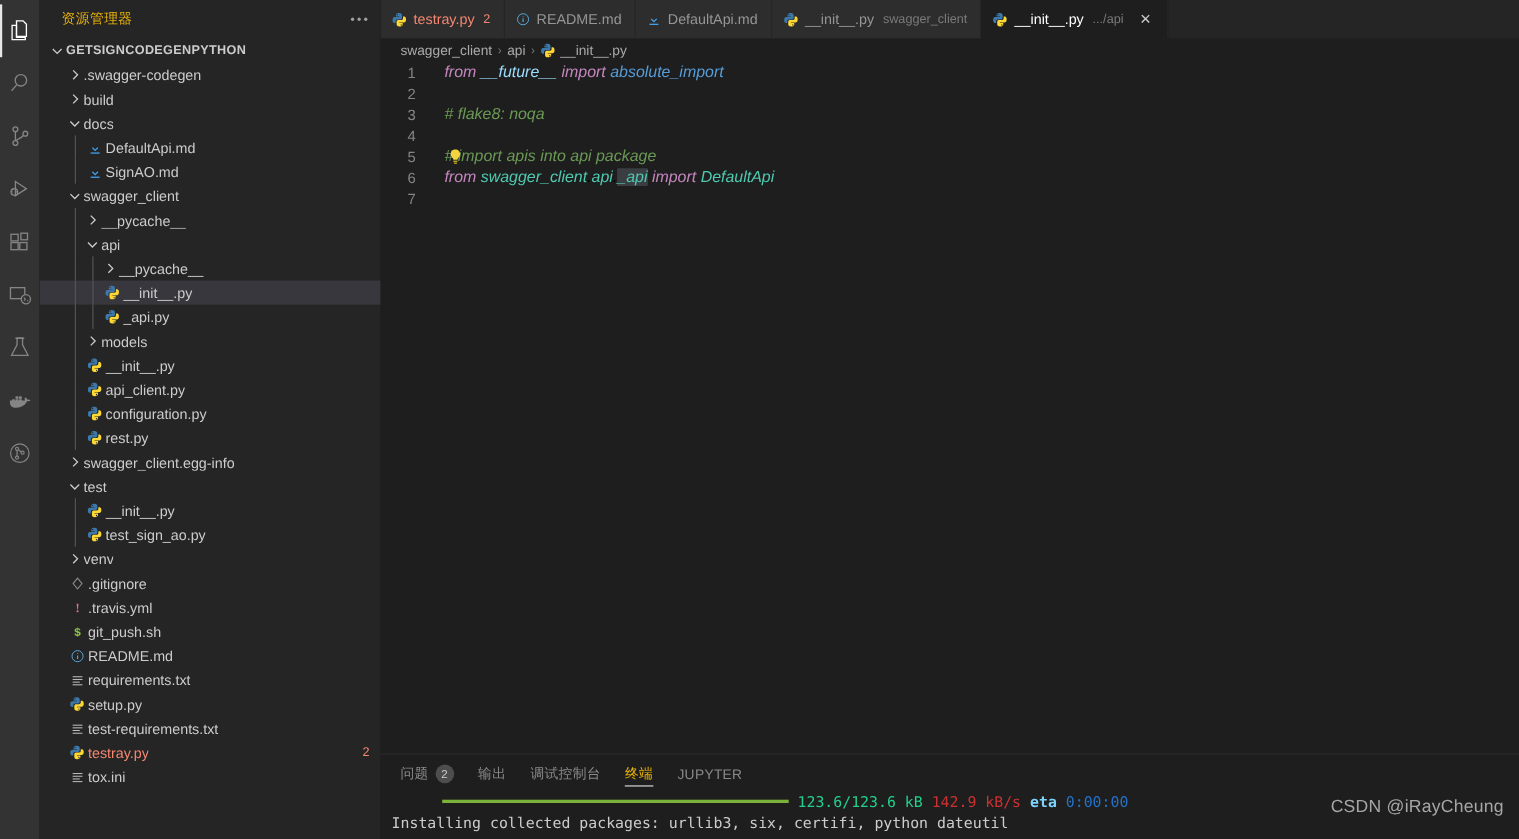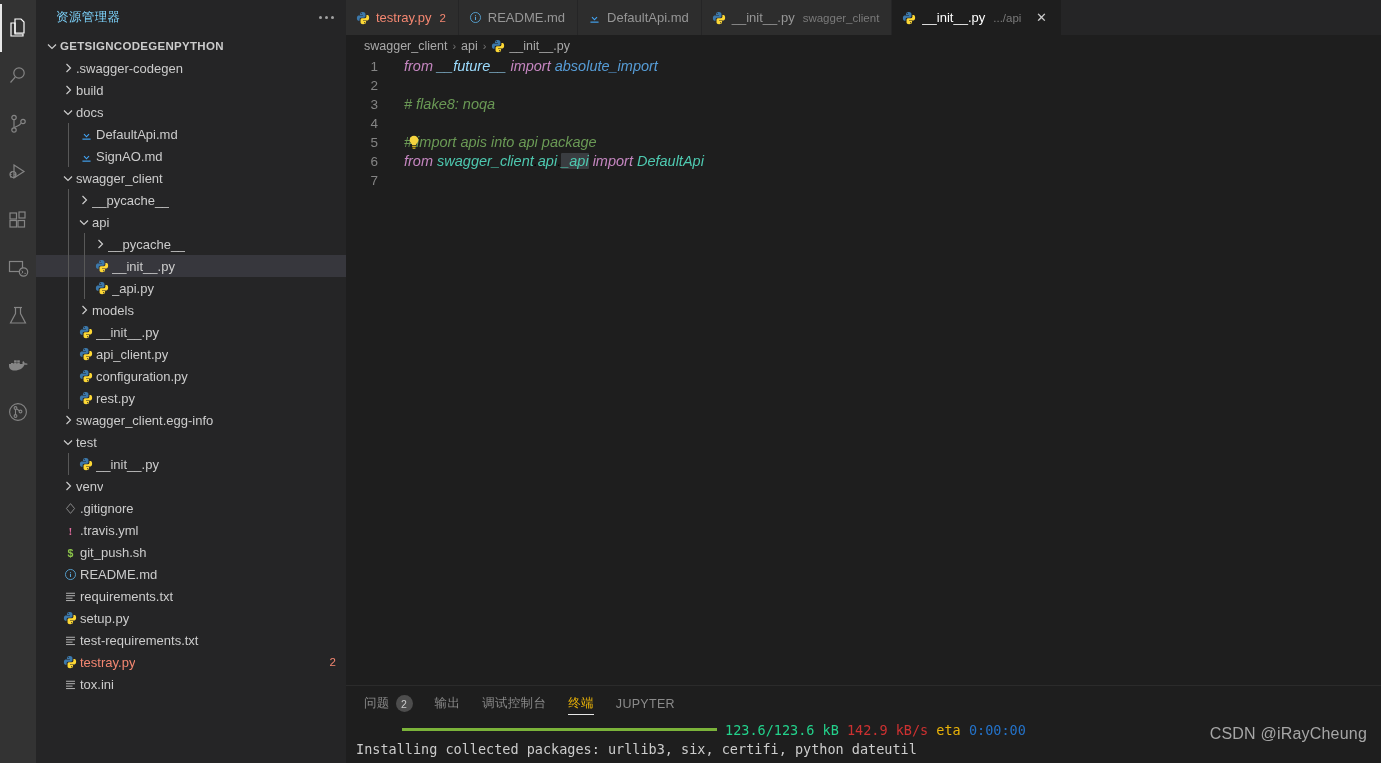--- a/index.html
+++ b/index.html
@@ -33,21 +33,21 @@
     width: 310px; flex: 0 0 310px; height: 763px;
     background: #252526; display: flex; flex-direction: column;
     overflow: hidden;
   }
   .sb-header {
     height: 35px; display: flex; align-items: center;
     justify-content: space-between; padding: 0 8px 0 20px;
     color: #bbbbbb; font-size: 11.5px; letter-spacing: .4px;
     flex: 0 0 35px;
   }
-  .sb-title { font-size: 12.5px; color: #7dd3fc; }
+  .sb-title { font-size: 12.5px; color: #eab308; }
   .sb-dots { display: flex; gap: 3px; align-items: center; padding: 4px; cursor: pointer; }
   .sb-dots i { width: 3px; height: 3px; border-radius: 50%; background: #a0a0a0; display: block; }
 
   .tree { flex: 1 1 auto; overflow: hidden; padding-bottom: 4px; }
   .row {
     height: 22px; display: flex; align-items: center;
     font-size: 13px; color: #cccccc; white-space: nowrap;
     position: relative; cursor: pointer; padding-right: 10px;
   }
   .row.selected { background: #37373d; }
@@ -171,21 +171,21 @@
   }
   .tline { white-space: pre; height: 19px; }
   .tbar {
     display: inline-block; height: 3px; width: 315px;
     background: #7bb33a; vertical-align: middle;
     margin: 0 8px 3px 46px;
   }
   .tgreen { color: #23d18b; }
   .tred   { color: #cd3131; }
   .tblue  { color: #2472c8; text-align: right; }
-  .twhite { color: #eab308; }
+  .twhite { color: #7dd3fc; font-weight: bold; }
 
   
   .watermark {
     position: absolute; right: 14px; bottom: 20px;
     color: #a6a6a6; font-size: 16px; letter-spacing: .2px;
     font-family: "Liberation Sans", sans-serif; pointer-events: none;
   }
 </style>
 </head>
 <body>
@@ -470,20 +470,31 @@
         <div class="row">
           <span class="guide" style="left: 32px;"></span>
           <span style="width: 40px; flex: 0 0 40px;"></span>
           <span class="ficon">
             <svg width="14" height="14" viewBox="0 0 16 16">
               <path fill="#3C78AA" d="M7.9 1c-1.9 0-3.4.5-3.4 2.1v1.6h3.5v.5H3.2S1 4.9 1 8.1s1.9 3.1 1.9 3.1h1.2V9.5s-.1-1.9 1.8-1.9h3.1s1.8 0 1.8-1.8V3C10.8 3 10.5 1 7.9 1zM6 2c.4 0 .7.3.7.7s-.3.7-.7.7-.7-.3-.7-.7.3-.7.7-.7z"></path>
               <path fill="#FDD835" d="M8.1 15c1.9 0 3.4-.5 3.4-2.1v-1.6H8v-.5h4.8s2.2.1 2.2-3.1-1.9-3.1-1.9-3.1h-1.2v1.7s.1 1.9-1.8 1.9H7s-1.8 0-1.8 1.8V13c0 .1.3 2 2.9 2zM10 14c-.4 0-.7-.3-.7-.7s.3-.7.7-.7.7.3.7.7-.3.7-.7.7z"></path>
             </svg>
           </span>
           <span class="name">__init__.py</span>
+        </div>
+        <div class="row">
+          <span class="guide" style="left: 32px;"></span>
+          <span style="width: 40px; flex: 0 0 40px;"></span>
+          <span class="ficon">
+            <svg width="14" height="14" viewBox="0 0 16 16">
+              <path fill="#3C78AA" d="M7.9 1c-1.9 0-3.4.5-3.4 2.1v1.6h3.5v.5H3.2S1 4.9 1 8.1s1.9 3.1 1.9 3.1h1.2V9.5s-.1-1.9 1.8-1.9h3.1s1.8 0 1.8-1.8V3C10.8 3 10.5 1 7.9 1zM6 2c.4 0 .7.3.7.7s-.3.7-.7.7-.7-.3-.7-.7.3-.7.7-.7z"></path>
+              <path fill="#FDD835" d="M8.1 15c1.9 0 3.4-.5 3.4-2.1v-1.6H8v-.5h4.8s2.2.1 2.2-3.1-1.9-3.1-1.9-3.1h-1.2v1.7s.1 1.9-1.8 1.9H7s-1.8 0-1.8 1.8V13c0 .1.3 2 2.9 2zM10 14c-.4 0-.7-.3-.7-.7s.3-.7.7-.7.7.3.7.7-.3.7-.7.7z"></path>
+            </svg>
+          </span>
+          <span class="name">test_sign_ao.py</span>
         </div>
         <div class="row">
           <span style="width: 24px; flex: 0 0 24px;"></span>
           <span class="chev">
             <svg width="14" height="14" viewBox="0 0 14 14" fill="none" stroke="#cccccc" stroke-width="1.2">
               <path d="M5.5 3l4 4-4 4"></path>
             </svg>
           </span>
           <span class="name">venv</span>
         </div>

